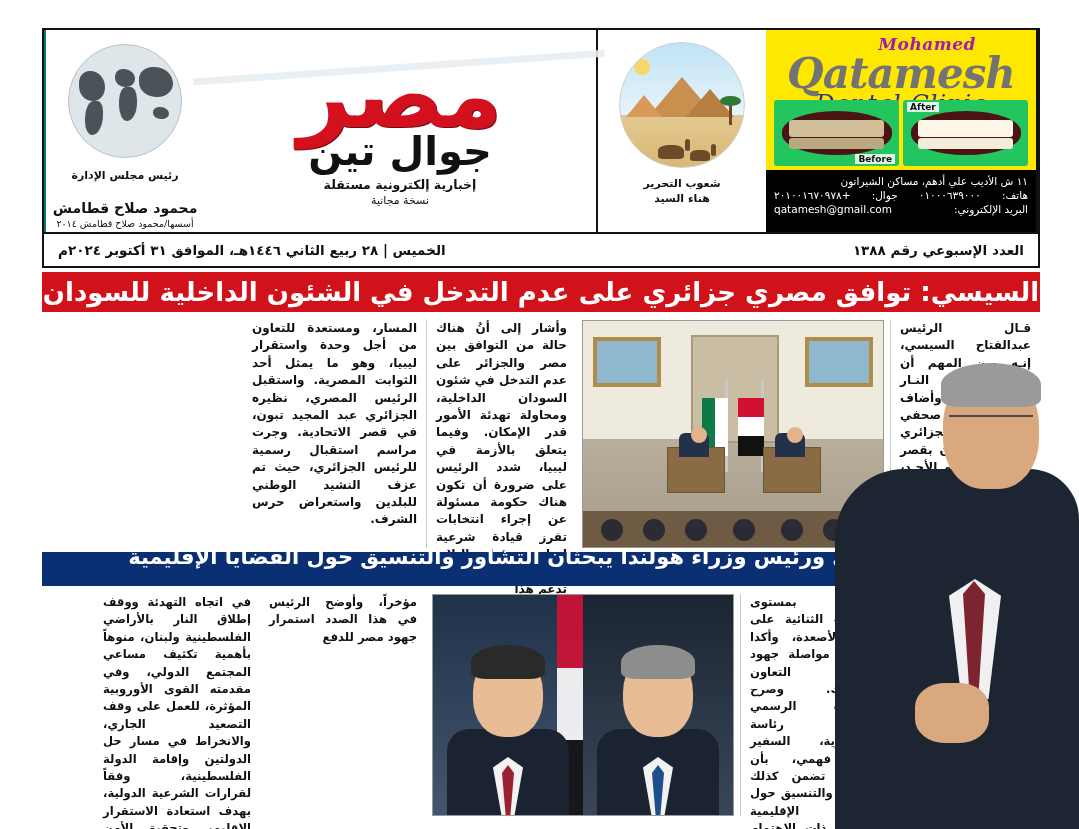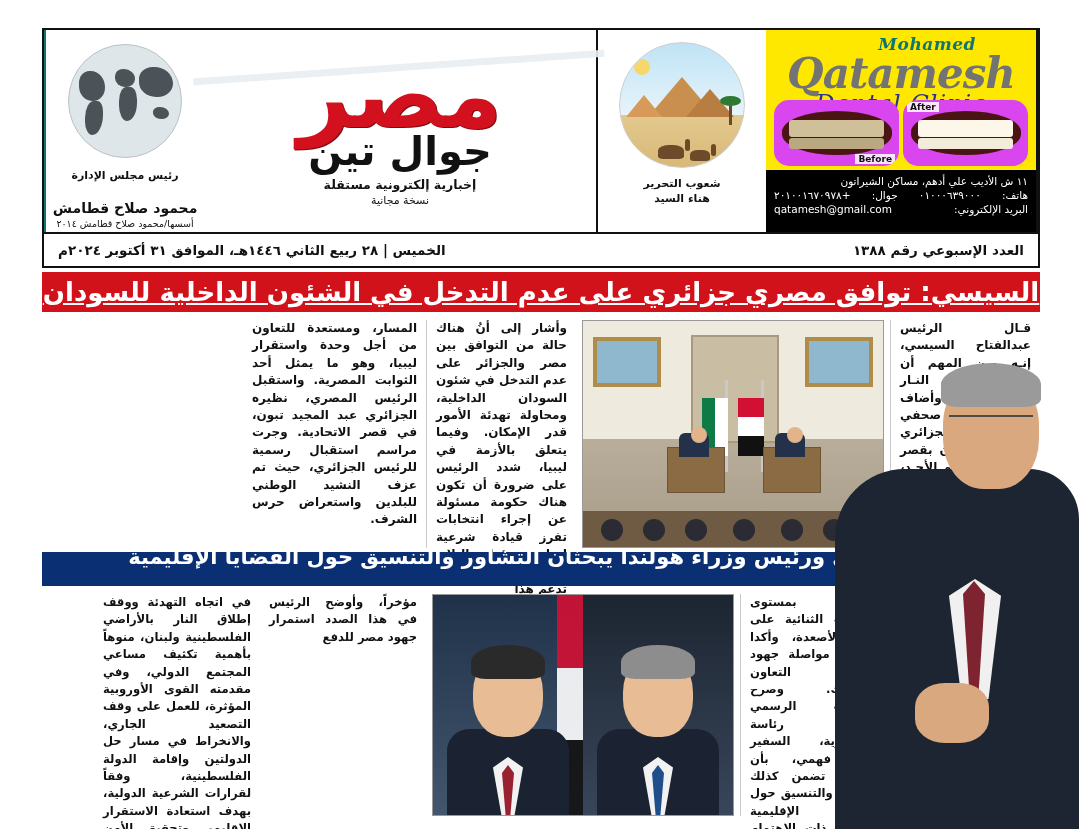--- a/index.html
+++ b/index.html
@@ -6,25 +6,25 @@
   body{width:1079px;height:829px;font-family:"DejaVu Sans","Liberation Sans",sans-serif;color:#111;overflow:hidden;}
   .page{position:relative;width:1079px;height:829px;background:#fff;}
 
   
   .masthead{position:absolute;left:42px;top:28px;width:998px;height:240px;border:2px solid #111;background:#fff;box-sizing:border-box;}
   .mh-inner{display:flex;flex-direction:row;height:202px;}
   
   .ad{width:272px;border-left:2px solid #111;box-sizing:border-box;display:flex;flex-direction:column;}
   .ad-top{flex:1;background:#ffe800;position:relative;overflow:hidden;}
   .ad-logo{position:absolute;top:4px;right:8px;left:8px;text-align:center;}
-  .ad-mohamed{font-family:"DejaVu Serif","Liberation Serif",serif;font-style:italic;font-size:17px;color:#0f766e;letter-spacing:.5px;text-align:right;padding-right:52px;font-weight:bold;}
+  .ad-mohamed{font-family:"DejaVu Serif","Liberation Serif",serif;font-style:italic;font-size:17px;color:#a21caf;letter-spacing:.5px;text-align:right;padding-right:52px;font-weight:bold;}
   .ad-qatamesh{font-family:"DejaVu Serif","Liberation Serif",serif;font-style:italic;font-weight:bold;font-size:42px;color:#737373;line-height:.95;letter-spacing:-1px;}
   .ad-dental{font-family:"DejaVu Serif","Liberation Serif",serif;font-style:italic;font-size:24px;color:#2e3192;letter-spacing:1px;margin-top:-4px;}
   .teeth{position:absolute;bottom:4px;left:0;right:0;height:66px;display:flex;gap:4px;padding:0 8px;box-sizing:border-box;}
-  .tooth-img{flex:1;position:relative;border-radius:15px;overflow:hidden;background:#d946ef;}
+  .tooth-img{flex:1;position:relative;border-radius:3px;overflow:hidden;background:#22c55e;}
   .mouth{position:absolute;left:6%;right:6%;top:16%;bottom:16%;background:#4a1414;border-radius:50%/46%;}
   .teethrow{position:absolute;left:12%;right:12%;top:30%;height:26%;background:#fdf7ea;border-radius:3px;}
   .teethrow.dull{background:#cfc09a;}
   .teethrow.bot{top:auto;bottom:26%;height:16%;background:#f3ecdb;}
   .teethrow.bot.dull{background:#b9a880;}
   .lbl{position:absolute;font-size:9px;font-weight:bold;color:#111;background:rgba(255,255,255,.85);padding:0 3px;}
   .ad-bottom{height:62px;background:#000;color:#fff;padding:4px 8px 0;box-sizing:border-box;}
   .ad-line{display:flex;justify-content:space-between;font-size:10.5px;line-height:14px;direction:rtl;}
   .ad-line span{white-space:nowrap;}
 
@@ -63,21 +63,21 @@
   .c6{left:84px;top:62px;width:16px;height:12px;}
   .world-cap{margin-top:10px;text-align:center;font-size:11px;font-weight:bold;line-height:16px;}
   .world-cap .nm{font-size:14px;color:#111;margin-top:16px;}
   .world-cap .sub{font-size:9.5px;font-weight:normal;}
 
   
   .datestrip{height:34px;border-top:2px solid #111;display:flex;align-items:center;justify-content:space-between;padding:0 14px;font-size:13.5px;font-weight:bold;box-sizing:border-box;}
 
   
   .hl-bar{position:absolute;left:42px;top:272px;width:998px;height:40px;background:#d2121a;display:flex;align-items:center;justify-content:center;}
-  .hl-bar span{color:#fff;font-size:26px;font-weight:bold;letter-spacing:0;text-decoration:underline;}
+  .hl-bar span{color:#fff;font-size:26px;font-weight:bold;letter-spacing:0;}
 
   
   .story1{position:absolute;left:42px;top:320px;width:998px;height:228px;}
   .cols{display:flex;flex-direction:row;gap:0;height:100%;direction:rtl;}
   .col{font-size:12px;line-height:17.4px;text-align:justify;padding:0 9px;box-sizing:border-box;font-weight:bold;}
   .col.w1{width:183px;}
   .col.w2{width:150px;border-left:1px solid #c9c9c9;}
   .photo1{width:300px;margin:0 6px;background:#2b2f3a;position:relative;overflow:hidden;border:1px solid #999;}
 
   

